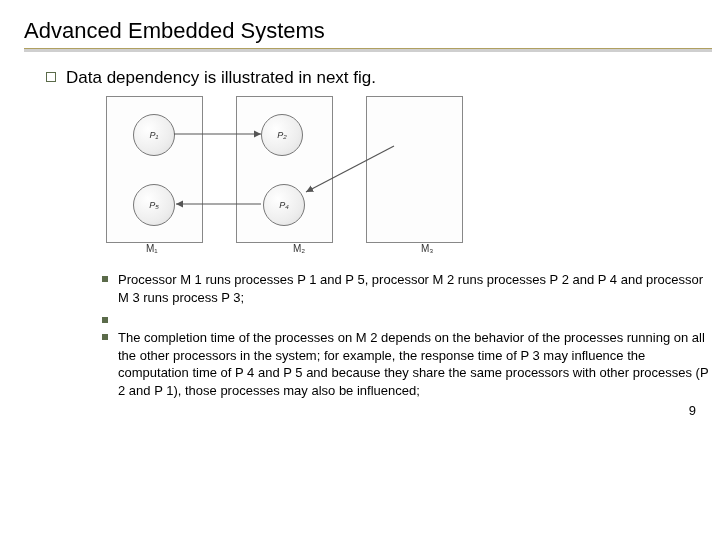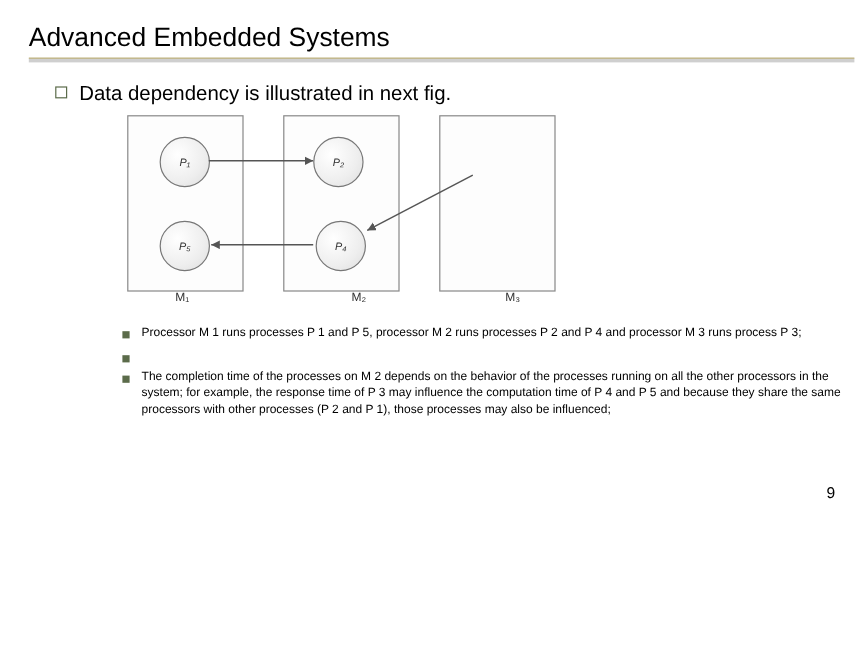--- a/index.html
+++ b/index.html
@@ -58,21 +58,21 @@
     height: 6px;
     background: #5b6b4a;
     margin-right: 10px;
     margin-top: 5px;
     flex: 0 0 auto;
   }
   .intro {
     font-size: 17px;
   }
   .body-text {
-    font-size: 10px;
+    font-size: 13px;
     line-height: 1.35;
   }
   .sublist {
     margin-left: 56px;
   }
 
   
   .figure {
     margin: 8px 0 10px 60px;
     width: 420px;

